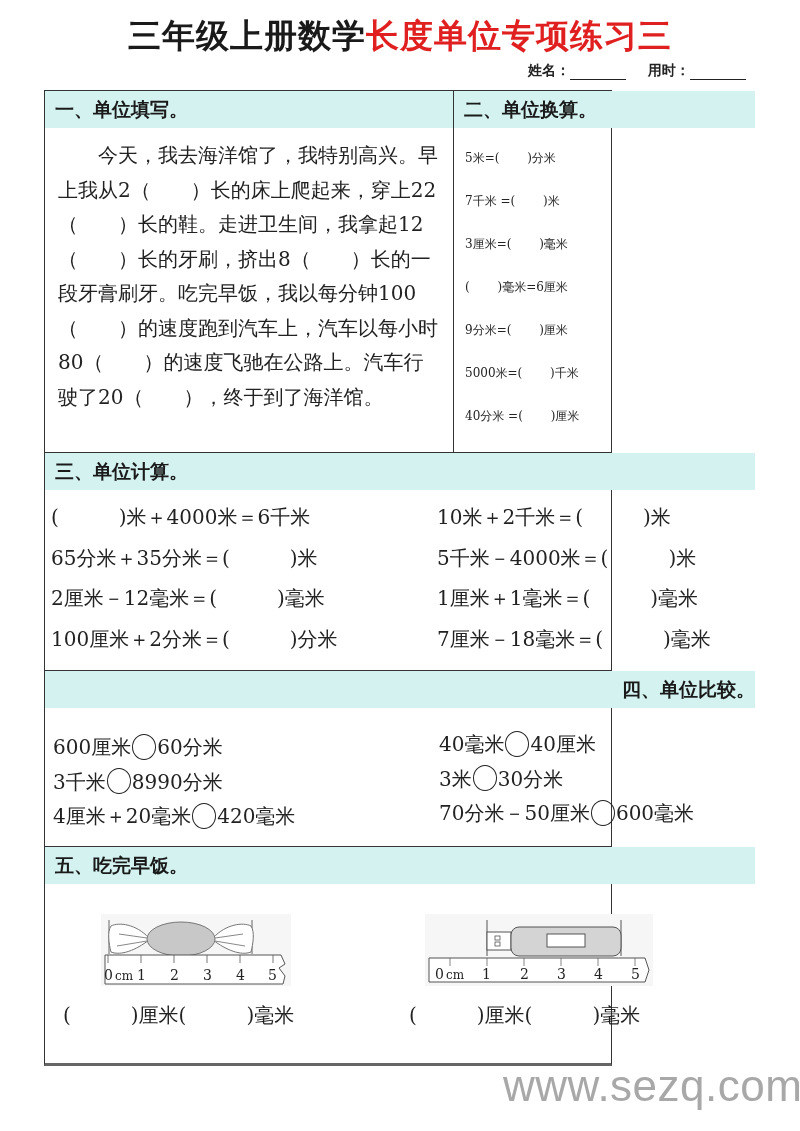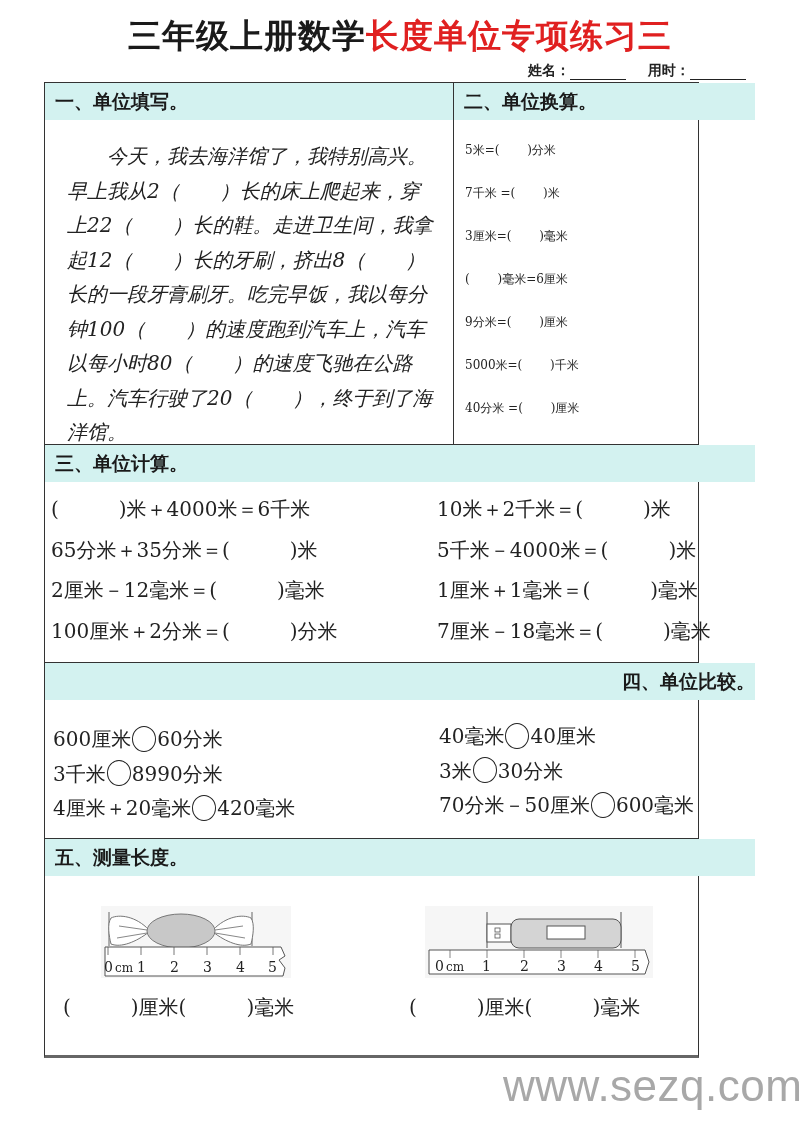--- a/index.html
+++ b/index.html
@@ -5,28 +5,28 @@
   html, body { margin:0; padding:0; background:#ffffff; }
   body { width:800px; height:1131px; position:relative; overflow:hidden;
          font-family:"DejaVu Serif","Liberation Serif",serif; color:#222; }
   .title { position:absolute; left:0; top:14px; width:800px; text-align:center;
            font-size:33px; font-weight:bold; letter-spacing:1px; white-space:nowrap;
            font-family:"DejaVu Serif",serif; }
   .title .black { color:#1a1a1a;text-align:right; }
   .title .red { color:#e02020; }
   .meta { position:absolute; top:62px; left:528px; font-size:14px; font-weight:bold; color:#222; white-space:nowrap;text-align:right; }
   .meta .blank { display:inline-block; border-bottom:1px solid #222; vertical-align:bottom; height:12px; }
-  .box { position:absolute; left:44px; top:82px; width:655px; height:976px;
+  .box { position:absolute; left:44px; top:90px; width:568px; height:976px;
          border:1.5px solid #333; border-bottom:3px solid #666; box-sizing:border-box; }
   .hdr { position:absolute; background:#d3f2f0; font-weight:bold; font-size:19px;
          color:#1a1a1a; box-sizing:border-box; padding-left:10px; line-height:37px; height:37px; }
   .hline { position:absolute; left:0; width:100%; height:0; border-top:1.5px solid #333; }
   .vline { position:absolute; top:0; width:0; border-left:1.5px solid #333; }
   .story { position:absolute; left:10px; top:44px; width:390px; font-size:20px; line-height:34.5px; color:#222; }
-  .story p { margin:12px; text-indent:40px;font-style:italic; }
+  .story p { margin:3px; text-indent:40px; }
   .conv { position:absolute; left:420px; top:52px; font-size:12px; color:#222; }
   .conv div { height:43px; line-height:30px; white-space:pre; }
   .calc { position:absolute; font-size:20px; color:#222; }
   .calc div { height:40.5px; line-height:30px; white-space:pre; }
   .cmp { position:absolute; font-size:20px; color:#222; }
   .cmp div { height:34.5px; line-height:34px; white-space:pre; }
   .circle { display:inline-block; width:22px; height:24px; border:1.5px solid #222; border-radius:50%;
             vertical-align:middle; margin:0 1px; position:relative; top:-2px; }
   .ans { position:absolute; font-size:20px; color:#222; white-space:pre; }
   .fig { position:absolute; }
@@ -88,21 +88,21 @@
     <div><span>3千米</span><span class="circle"></span><span>8990分米</span></div>
     <div><span>4厘米＋20毫米</span><span class="circle"></span><span>420毫米</span></div>
   </div>
   <div class="cmp" style="left:394px;top:636px;">
     <div><span>40毫米</span><span class="circle"></span><span>40厘米</span></div>
     <div><span>3米</span><span class="circle"></span><span>30分米</span></div>
     <div><span>70分米－50厘米</span><span class="circle"></span><span>600毫米</span></div>
   </div>
 
   <div class="hline" style="top:755px;"></div>
-  <div class="hdr" style="left:0;top:756px;width:710px;">五、测量长度。</div>
+  <div class="hdr" style="left:0;top:756px;width:710px;">五、吃完早饭。</div>
 
   <div class="fig" style="left:56px;top:823px;width:190px;height:72px;">
     <svg width="190" height="72" viewBox="0 0 190 72">
       <rect x="0" y="0" width="190" height="72" fill="#f6f6f6"></rect>
       <line x1="8" y1="6" x2="8" y2="40" stroke="#666" stroke-width="1"></line>
       <line x1="151" y1="6" x2="151" y2="40" stroke="#666" stroke-width="1"></line>
       <path d="M48,24 C35,10 18,8 10,12 C6,18 8,30 10,38 C20,42 35,36 48,26" fill="#fff" stroke="#777" stroke-width="1"></path>
       <path d="M112,24 C125,10 142,8 150,12 C154,18 152,30 150,38 C140,42 125,36 112,26" fill="#fff" stroke="#777" stroke-width="1"></path>
       <line x1="18" y1="20" x2="46" y2="24" stroke="#888"></line>
         <line x1="16" y1="32" x2="46" y2="27" stroke="#888"></line>

